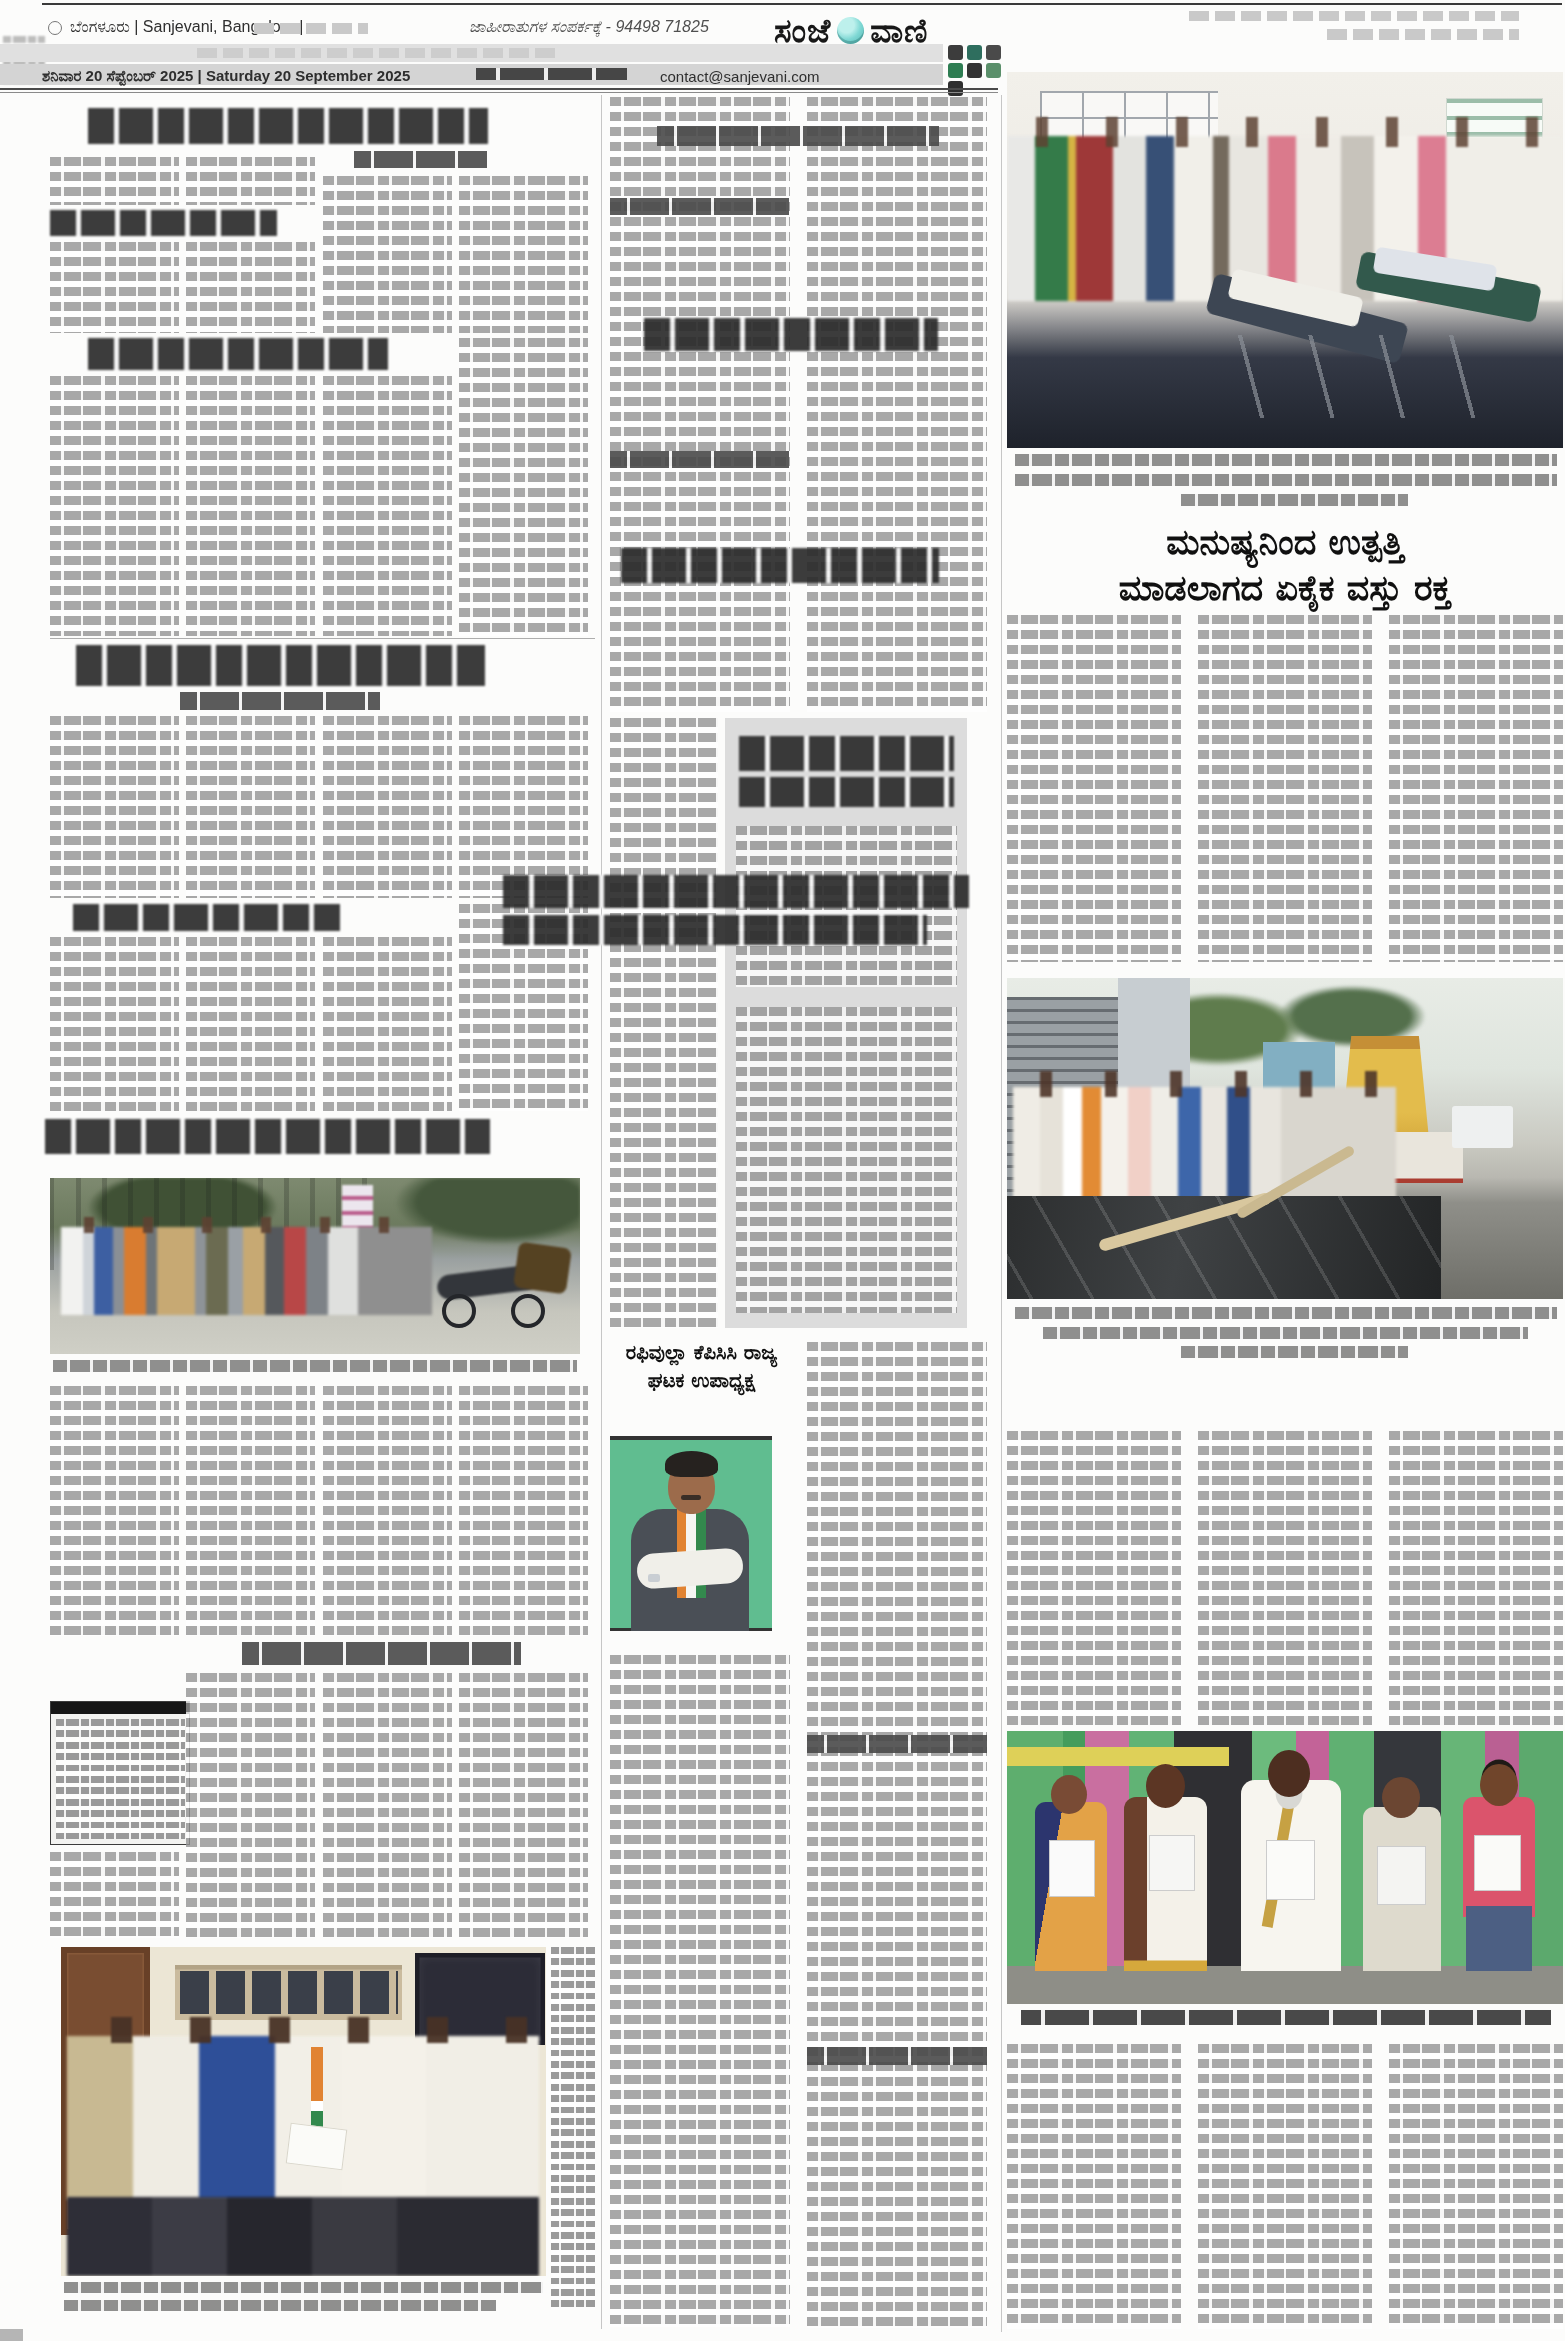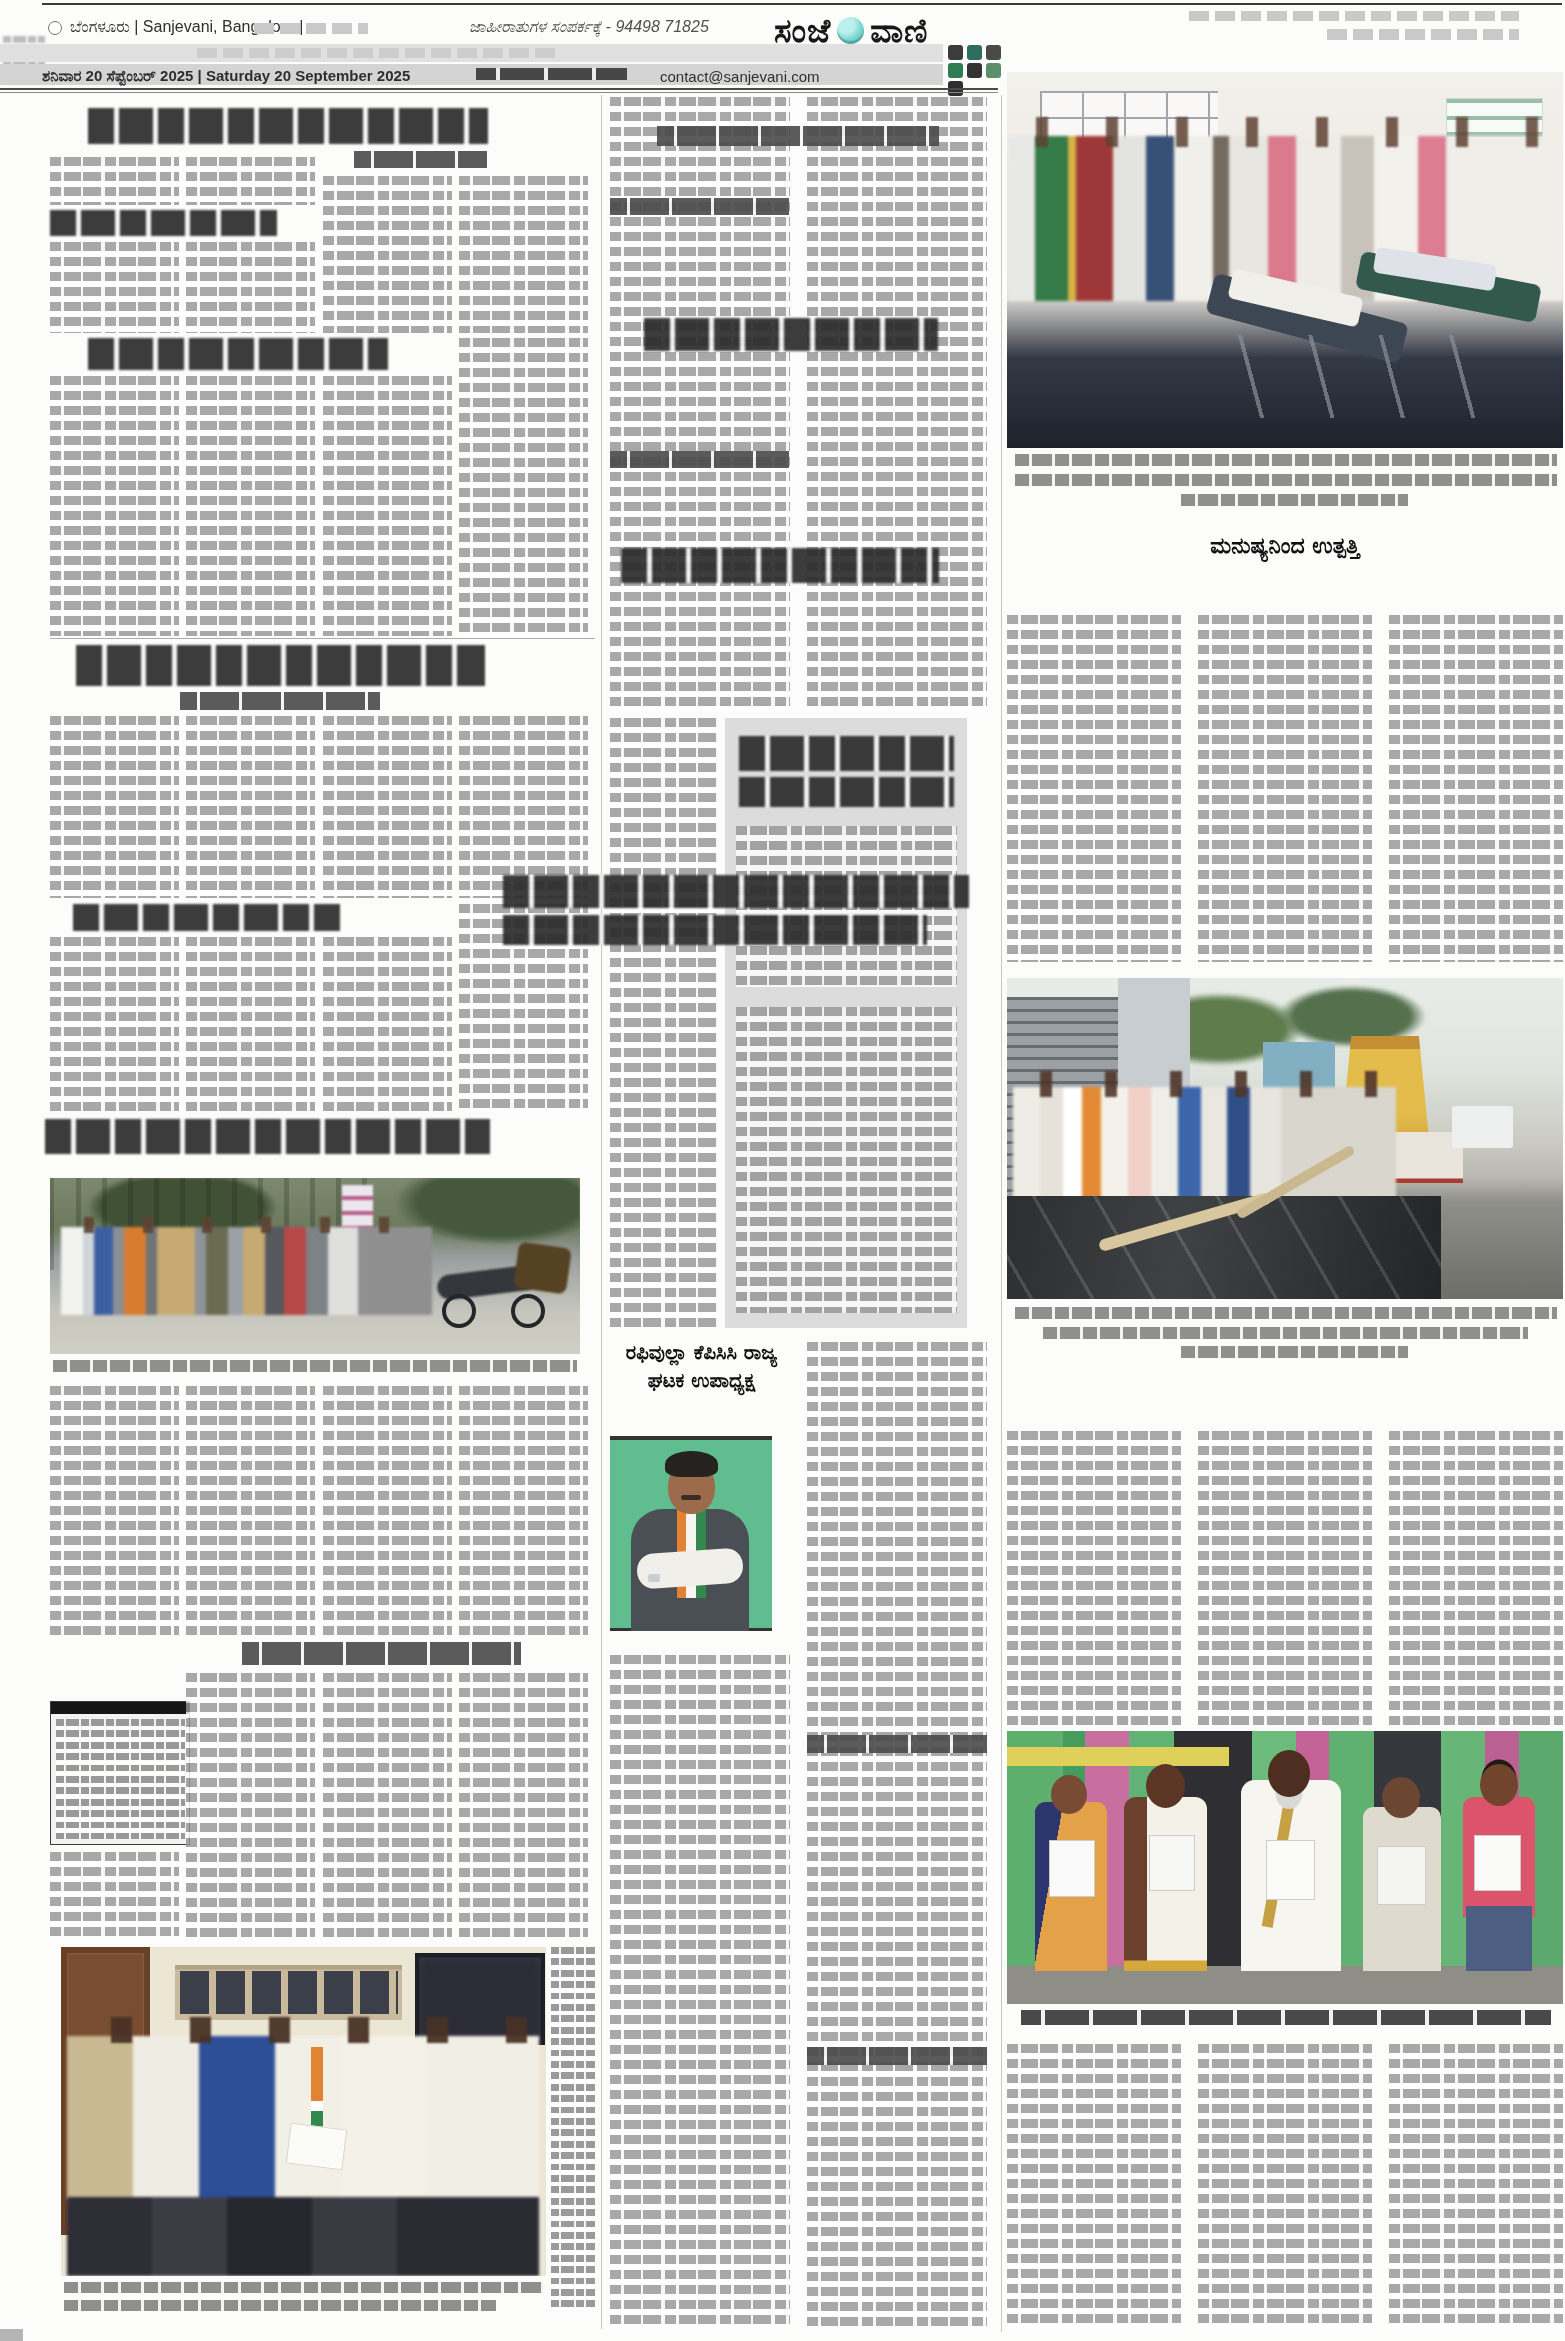--- a/index.html
+++ b/index.html
@@ -278,22 +278,23 @@
     <div class="abs" style="left:40%;top:56%;width:24%;height:8%;background:#f0efe9;border-radius:6px;transform:rotate(13deg);filter:blur(0.6px);"></div>
     <div class="abs" style="left:63%;top:52%;width:33%;height:10%;background:#2f5a4c;border-radius:7.6px;transform:rotate(11deg);filter:blur(0.6px);"></div>
     <div class="abs" style="left:66%;top:49%;width:22%;height:7%;background:#dfe3ea;border-radius:6px;transform:rotate(9deg);filter:blur(0.6px);"></div>
     <div class="abs" style="left:40%;top:70%;width:50%;height:22%;opacity:.7;
          background:repeating-linear-gradient(75deg, rgba(0,0,0,0) 0 30px, #8a8f98 30px 34px, rgba(0,0,0,0) 34px 68px);"></div>
   </div>
   <div class="abs fzc" style="left:1015px;top:454px;width:542px;height:12px;"></div>
   <div class="abs fzc" style="left:1015px;top:474px;width:542px;height:12px;"></div>
   <div class="abs fzc" style="left:1181px;top:494px;width:227px;height:12px;"></div>
 
-  <div class="abs kn-head" style="left:1007px;top:532px;width:556px;font-size:22px;line-height:1.3;">
+  <div class="abs kn-head" style="left:1007px;top:520px;width:556px;font-size:35px;line-height:1.3;">
     <div>ಮನುಷ್ಯನಿಂದ ಉತ್ಪತ್ತಿ</div>
+    <div>ಮಾಡಲಾಗದ ಏಕೈಕ ವಸ್ತು ರಕ್ತ</div>
   </div>
 
   <div class="abs right-cols" style="left:1007px;top:615px;width:556px;height:347px;">
     <div class="fz"></div>
     <div class="fz"></div>
     <div class="fz"></div>
   </div>
 
   <div class="abs photo" style="left:1007px;top:978px;width:556px;height:321px;
          background:linear-gradient(180deg,#e8ece6 0,#dfe5de 28%,#c9c9c0 52%,#b9b8b0 62%,#8f8f88 70%,#6e6e68 100%);">

